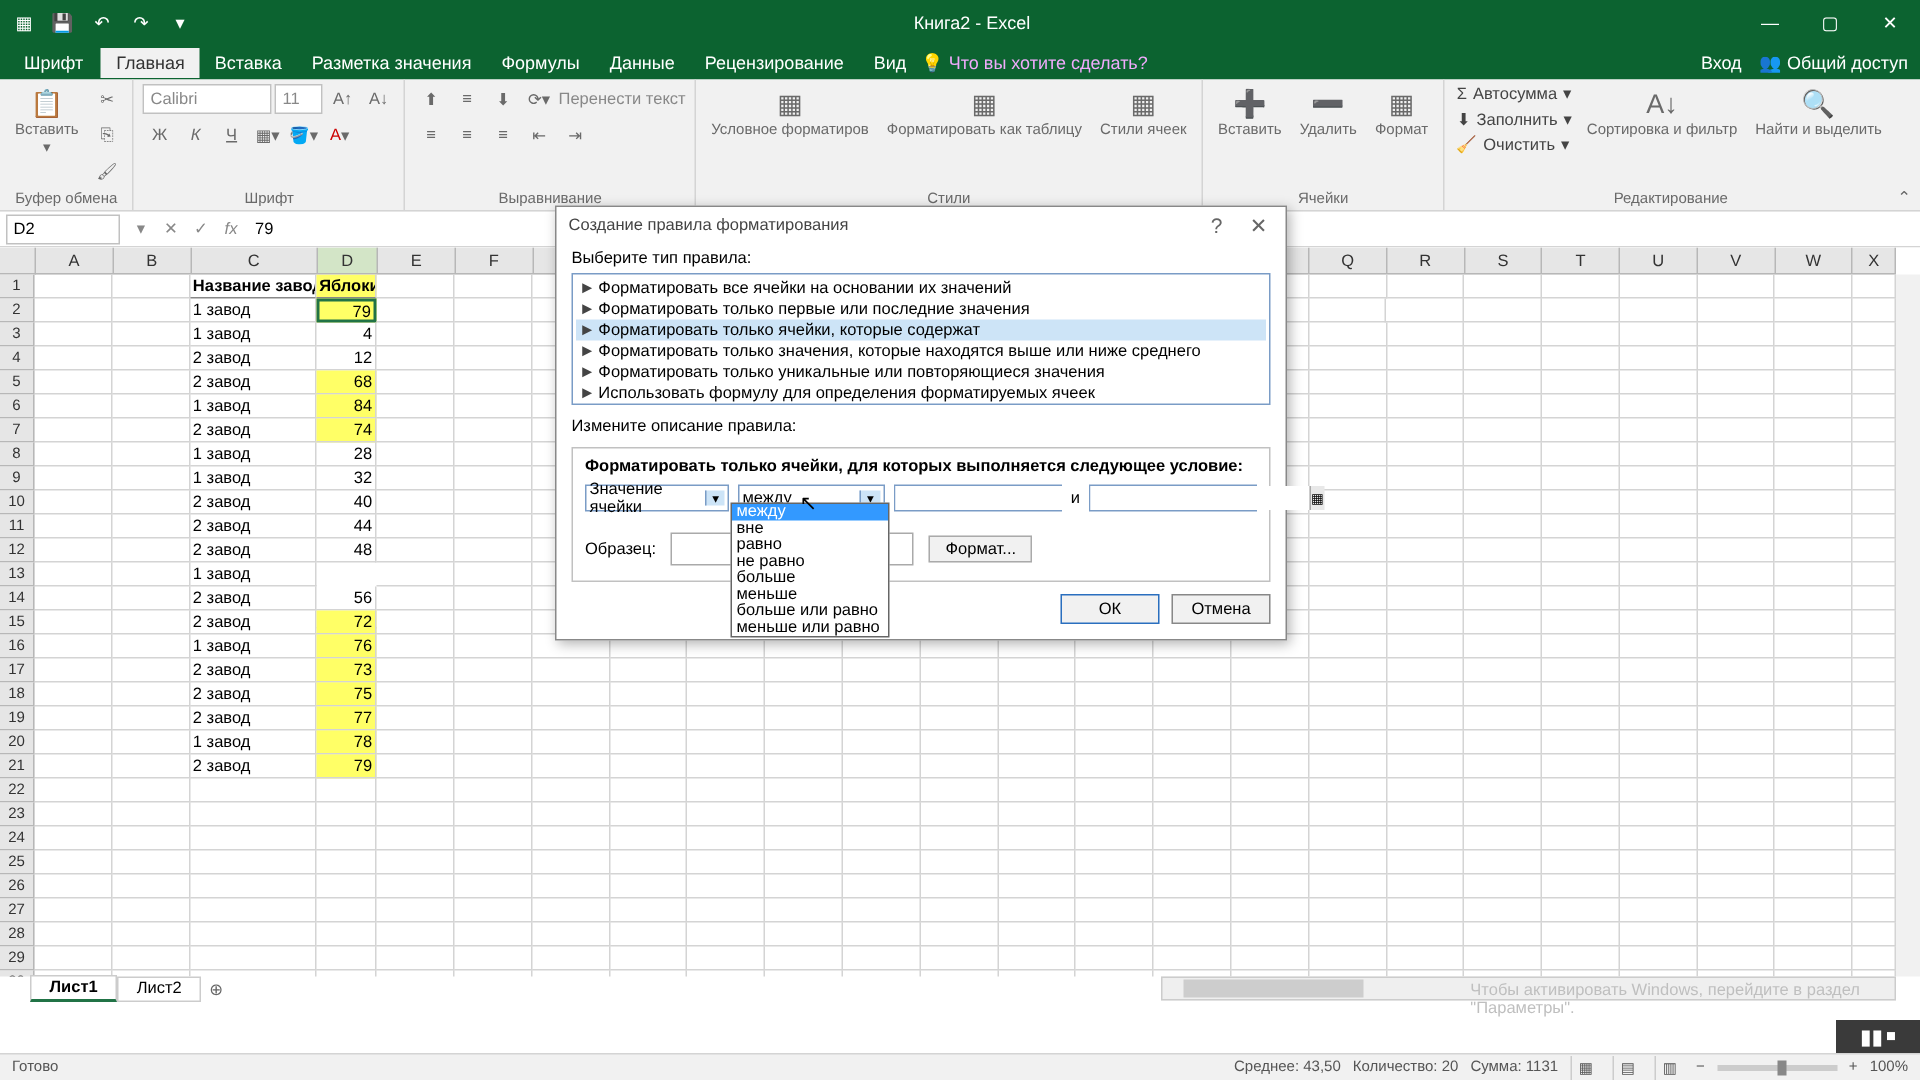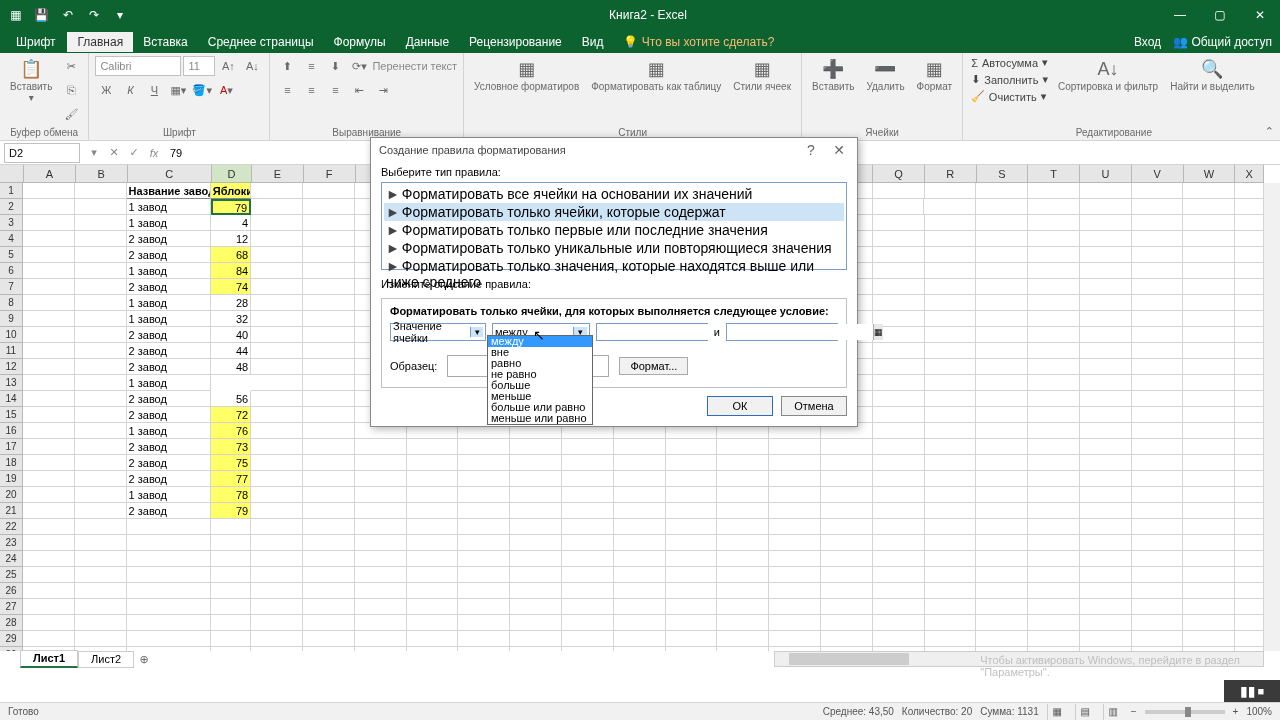--- a/index.html
+++ b/index.html
@@ -11,21 +11,21 @@
 .tb-btn { width: 24px; height: 26px; display: flex; align-items: center; justify-content: center; color: #fff; font-size: 12px; cursor: pointer; }
 .titlebar-center { flex: 1; text-align: center; color: #fff; font-size: 12px; }
 .titlebar-right { display: flex; }
 .win-btn { width: 40px; height: 30px; display: flex; align-items: center; justify-content: center; color: #fff; font-size: 12px; cursor: pointer; }
 
 
 .menubar { height: 23px; background: #0c6330; display: flex; align-items: center; padding-left: 4px; }
 .file-btn { background: #0c6330; color: #fff; padding: 3px 12px; font-size: 12px; cursor: pointer; }
 .tab { padding: 3px 10px; color: #fff; font-size: 12px; cursor: pointer; }
 .tab.active { background: #f1f1f1; color: #333; }
-.tell-me { color: #fdba74; font-size: 12px; margin-left: 10px; }
+.tell-me { color: #f0abfc; font-size: 12px; }
 .menu-right { margin-left: auto; display: flex; align-items: center; padding-right: 8px; gap: 12px; color: #fff; font-size: 12px; }
 
 
 .ribbon { height: 88px; background: #f1f1f1; border-bottom: 1px solid #d4d4d4; display: flex; position: relative; }
 .ribbon-group { border-right: 1px solid #d4d4d4; padding: 2px 6px 0 6px; display: flex; flex-direction: column; }
 .ribbon-group-content { flex: 1; display: flex; align-items: flex-start; gap: 4px; }
 .ribbon-group-label { text-align: center; font-size: 10px; color: #6a6a6a; padding: 2px 0; }
 .big-btn { display: flex; flex-direction: column; align-items: center; padding: 2px 4px; cursor: pointer; color: #6a6a6a; font-size: 10px; }
 .big-btn .ico { width: 32px; height: 24px; display: flex; align-items: center; justify-content: center; font-size: 18px; }
 .small-btn { width: 22px; height: 22px; display: flex; align-items: center; justify-content: center; cursor: pointer; color: #6a6a6a; font-size: 11px; }
@@ -75,21 +75,21 @@
 .zoom-thumb { position: absolute; left: 40px; top: -3px; width: 6px; height: 10px; background: #888; }
 
 
 .dialog { position: absolute; left: 370px; top: 137px; width: 488px; background: #fff; border: 1px solid #888; box-shadow: 2px 2px 8px rgba(0,0,0,.3); z-index: 100; }
 .dlg-title { height: 24px; display: flex; align-items: center; padding: 0 8px; font-size: 11px; color: #444; }
 .dlg-title-btns { margin-left: auto; display: flex; gap: 8px; }
 .dlg-close { width: 20px; text-align: center; cursor: pointer; color: #666; font-size: 14px; }
 .dlg-body { padding: 4px 10px 10px 10px; }
 .dlg-label { font-size: 11px; margin-bottom: 4px; }
 .rule-list { border: 1px solid #7a9cc6; padding: 2px; height: 88px; }
-.rule-item { font-size: 14px; padding: 1px 2px; cursor: pointer; }
+.rule-item { font-size: 11px; padding: 1px 2px; cursor: pointer; }
 .rule-item.sel { background: #cde4f7; }
 .bullet { color: #444; margin-right: 2px; }
 .edit-section { margin-top: 8px; border: 1px solid #c1c1c1; padding: 6px 8px 10px 8px; }
 .edit-header { font-size: 11px; font-weight: bold; margin-bottom: 6px; }
 .cond-row { display: flex; gap: 6px; align-items: center; }
 .combo { border: 1px solid #7a9cc6; height: 18px; font-size: 11px; padding: 0 2px; background: #fff; display: flex; align-items: center; justify-content: space-between; }
 .combo-arrow { background: #cde4f7; width: 14px; text-align: center; border-left: 1px solid #7a9cc6; font-size: 9px; }
 .range-input { border: 1px solid #7a9cc6; height: 18px; width: 112px; display: flex; }
 .range-input input { flex: 1; border: none; font-size: 11px; padding: 0 2px; }
 .range-btn { width: 16px; background: #e8e8e8; border-left: 1px solid #aaa; display: flex; align-items: center; justify-content: center; font-size: 9px; cursor: pointer; }
@@ -130,21 +130,21 @@
   <div class="titlebar-center">Книга2 - Excel</div>
   <div class="titlebar-right">
     <div class="win-btn">—</div>
     <div class="win-btn">▢</div>
     <div class="win-btn">✕</div>
   </div>
 </div>
 
 <div class="menubar">
   <div class="file-btn">Шрифт</div>
-  <div id="tabs-container"><span class="tab active">Главная</span><span class="tab">Вставка</span><span class="tab">Среднее страницы</span><span class="tab">Формулы</span><span class="tab">Данные</span><span class="tab">Рецензирование</span><span class="tab">Вид</span></div>
+  <div id="tabs-container"><span class="tab active">Главная</span><span class="tab">Вставка</span><span class="tab">Разметка значения</span><span class="tab">Формулы</span><span class="tab">Данные</span><span class="tab">Рецензирование</span><span class="tab">Вид</span></div>
   <div class="tell-me">💡 <span>Что вы хотите сделать?</span></div>
   <div class="menu-right">
     <span>Вход</span>
     <span>👥 <span>Общий доступ</span></span>
   </div>
 </div>
 
 <div class="ribbon">
 
   <div class="ribbon-group">
@@ -1160,24 +1160,25 @@
     <span>Создание правила форматирования</span>
     <div class="dlg-title-btns">
       <span class="dlg-close">?</span>
       <span class="dlg-close">✕</span>
     </div>
   </div>
   <div class="dlg-body">
     <div class="dlg-label">Выберите тип правила:</div>
     <div class="rule-list" id="rule-list">
         <div class="rule-item"><span class="bullet">►</span>Форматировать все ячейки на основании их значений</div>
+        <div class="rule-item"><span class="bullet">►</span>Форматировать только первые или последние значения</div>
         <div class="rule-item sel"><span class="bullet">►</span>Форматировать только ячейки, которые содержат</div>
-        <div class="rule-item"><span class="bullet">►</span>Форматировать только первые или последние значения</div>
+        <div class="rule-item"><span class="bullet">►</span>Форматировать только значения, которые находятся выше или ниже среднего</div>
         <div class="rule-item"><span class="bullet">►</span>Форматировать только уникальные или повторяющиеся значения</div>
-        <div class="rule-item"><span class="bullet">►</span>Форматировать только значения, которые находятся выше или ниже среднего</div>
+        <div class="rule-item"><span class="bullet">►</span>Использовать формулу для определения форматируемых ячеек</div>
       </div>
     <div class="dlg-label" style="margin-top:8px">Измените описание правила:</div>
     <div class="edit-section">
       <div class="edit-header">Форматировать только ячейки, для которых выполняется следующее условие:</div>
       <div class="cond-row">
         <div class="combo" style="width:98px">
             <span>Значение ячейки</span>
             <span class="combo-arrow">▾</span>
           </div>
         <div class="combo" style="width:100px">

